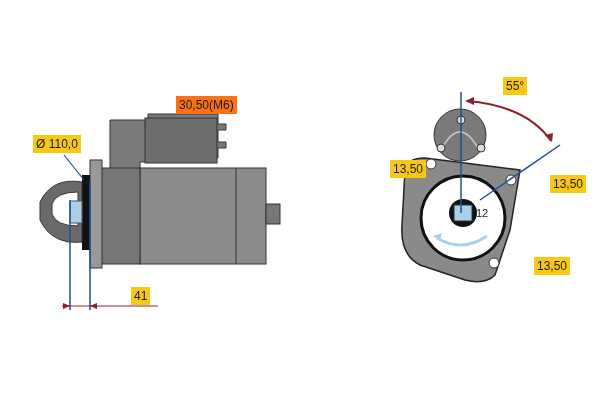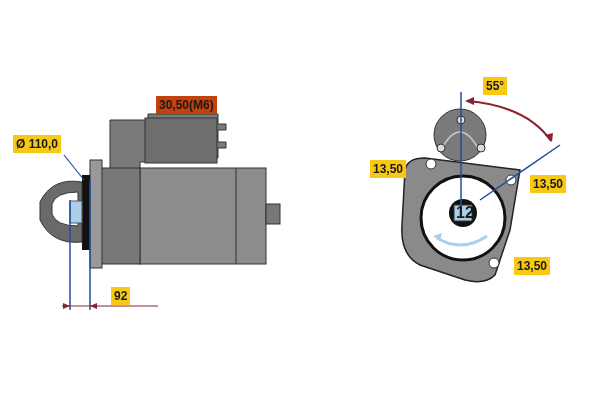--- a/index.html
+++ b/index.html
@@ -1,19 +1,19 @@
 <!DOCTYPE html>
 <html><head>
 <meta charset="utf-8">
 <style>
   html,body{margin:0;padding:0;background:#ffffff;}
   body{width:600px;height:400px;position:relative;overflow:hidden;font-family:"Liberation Sans",sans-serif;}
-  .lbl{position:absolute;font-weight:bold;font-size:12px;color:#1a1a1a;padding:2px 3px;line-height:14px;}
+  .lbl{position:absolute;font-weight:normal;font-size:12px;color:#1a1a1a;padding:2px 3px;line-height:14px;margin-left:20px;}
   .yellow{background:#f7c814;}
-  .blue{background:#c2410c;}
+  .blue{background:#f97316;}
   svg{position:absolute;left:0;top:0;}
 </style>
 </head>
 <body>
 
 <svg width="600" height="400">
 
   <g>
 
     <path d="M110 120 h38 v-6 h70 v10 h8 v6 h-8 v12 h8 v6 h-8 v10 h-70 v4 h-8 v10 h-30 z" fill="#7a7a7a" stroke="#333" stroke-width="1"></path>
@@ -56,19 +56,19 @@
     <line x1="461" y1="92" x2="461" y2="213" stroke="#1f4f9a" stroke-width="1.5"></line>
     <line x1="480" y1="200" x2="560" y2="145" stroke="#1f4f9a" stroke-width="1.5"></line>
     <path d="M467 101 q60 5 84 40" fill="none" stroke="#8b2232" stroke-width="2"></path>
     <polygon points="465,101 474,97 474,105" fill="#8b2232"></polygon>
     <polygon points="552,142 545,135 553,133" fill="#8b2232"></polygon>
   </g>
 </svg>
 
 <div class="lbl yellow" style="left:13px;top:135px;text-align:right;">Ø 110,0</div>
 <div class="lbl blue" style="left:156px;top:96px;">30,50(M6)</div>
-<div class="lbl yellow" style="left:111px;top:287px;">92</div>
+<div class="lbl yellow" style="left:111px;top:287px;">41</div>
 
 <div class="lbl yellow" style="left:483px;top:77px;">55°</div>
 <div class="lbl yellow" style="left:370px;top:160px;">13,50</div>
 <div class="lbl yellow" style="left:530px;top:175px;">13,50</div>
 <div class="lbl yellow" style="left:514px;top:257px;">13,50</div>
-<div class="lbl" style="left:454px;top:205px;padding:1px 2px;font-size:16px;">12</div>
+<div class="lbl" style="left:454px;top:205px;padding:1px 2px;font-size:11px;">12</div>
 
 </body></html>

